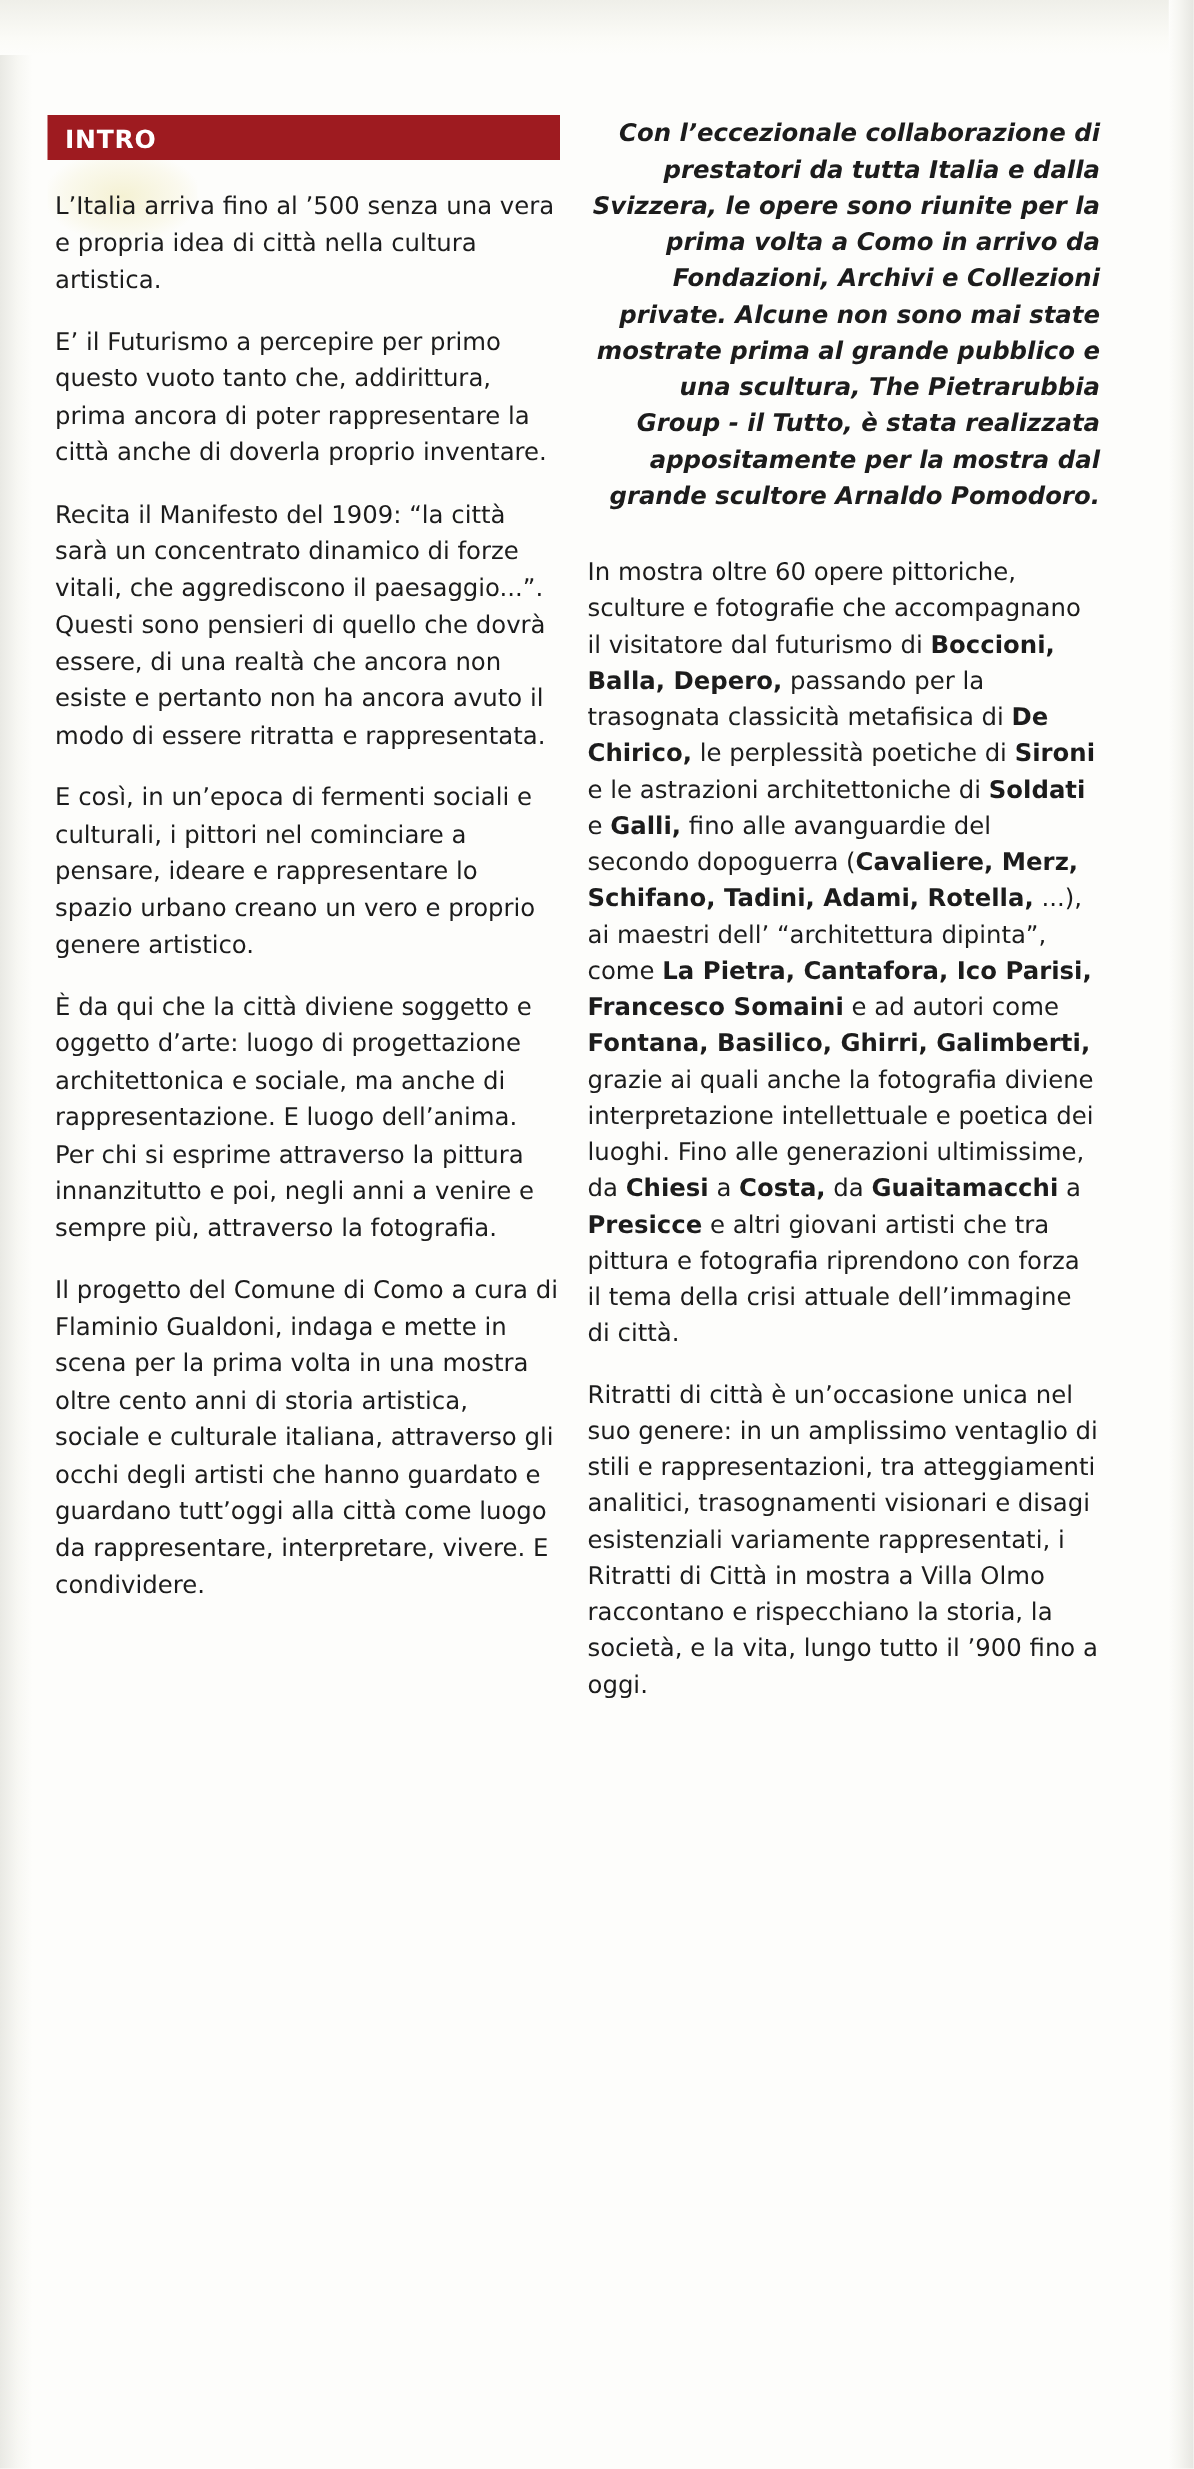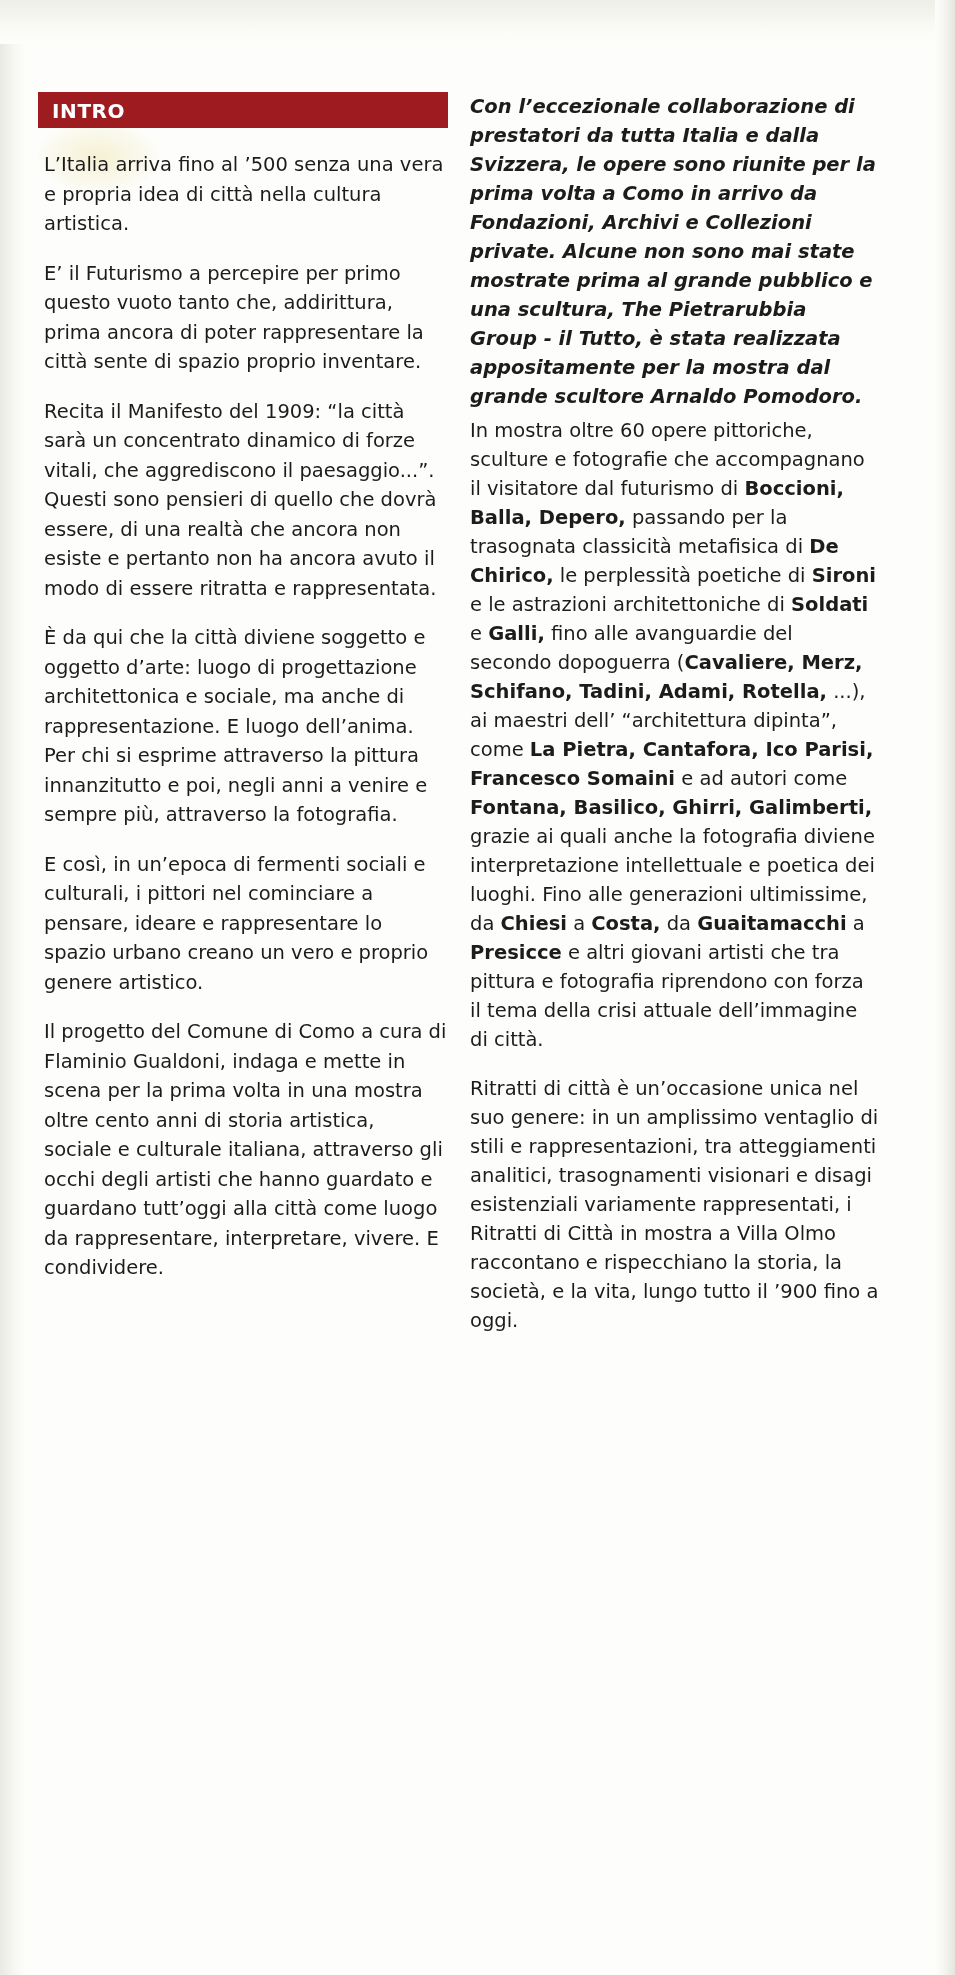--- a/index.html
+++ b/index.html
@@ -84,45 +84,46 @@
   .col-right p {
     padding-left: 2px;
     font-size: 19.5px;
     line-height: 29px;
   }
   .intro-italic {
     font-style: italic;
     font-weight: bold;
     font-size: 19.5px;
     line-height: 28.5px;
-    margin-bottom: 5px;
+    margin-bottom: 32px;
+    text-align: right;
   }
   .lead-bold { font-weight: normal; }
   b, strong { font-weight: bold; }
 </style>
 </head>
 <body>
 
 <div class="page"></div>
 <div class="scan-edge-left"></div>
 <div class="scan-edge-top"></div>
 <div class="scan-edge-right"></div>
 <div class="smudge"></div>
 
 <div class="columns">
 
   <div class="col-left">
 
     <div class="section-banner banner-gap-top">INTRO</div>
 
     <p class="after-banner">L’Italia arriva fino al ’500 senza una vera e propria idea di città nella cultura artistica.</p>
-    <p>E’ il Futurismo a percepire per primo questo vuoto tanto che, addirittura, prima ancora di poter rappresentare la città sente di spazio proprio inventare.</p>
+    <p>E’ il Futurismo a percepire per primo questo vuoto tanto che, addirittura, prima ancora di poter rappresentare la città anche di doverla proprio inventare.</p>
     <p>Recita il Manifesto del 1909: “la città sarà un concentrato dinamico di forze vitali, che aggrediscono il paesaggio...”. Questi sono pensieri di quello che dovrà essere, di una realtà che ancora non esiste e pertanto non ha ancora avuto il modo di essere ritratta e rappresentata.</p>
+    <p>E così, in un’epoca di fermenti sociali e culturali, i pittori nel cominciare a pensare, ideare e rappresentare lo spazio urbano creano un vero e proprio genere artistico.</p>
     <p>È da qui che la città diviene soggetto e oggetto d’arte: luogo di progettazione architettonica e sociale, ma anche di rappresentazione. E luogo dell’anima. Per chi si esprime attraverso la pittura innanzitutto e poi, negli anni a venire e sempre più, attraverso la fotografia.</p>
-    <p>E così, in un’epoca di fermenti sociali e culturali, i pittori nel cominciare a pensare, ideare e rappresentare lo spazio urbano creano un vero e proprio genere artistico.</p>
 
 
     <p class="after-banner">Il progetto del Comune di Como a cura di Flaminio Gualdoni, indaga e mette in scena per la prima volta in una mostra oltre cento anni di storia artistica, sociale e culturale italiana, attraverso gli occhi degli artisti che hanno guardato e guardano tutt’oggi alla città come luogo da rappresentare, interpretare, vivere. E condividere.</p>
   </div>
 
   <div class="col-right">
 
     <p class="intro-italic">Con l’eccezionale collaborazione di prestatori da tutta Italia e dalla Svizzera, le opere sono riunite per la prima volta a Como in arrivo da Fondazioni, Archivi e Collezioni private. Alcune non sono mai state mostrate prima al grande pubblico e una scultura, The Pietrarubbia Group - il Tutto, è stata realizzata appositamente per la mostra dal grande scultore Arnaldo Pomodoro.</p>
 
     <p><span class="lead-bold">In mostra oltre 60 opere pittoriche,</span><span> sculture e fotografie che accompagnano il visitatore dal futurismo di </span><b>Boccioni, Balla, Depero,</b><span> passando per la trasognata classicità metafisica di </span><b>De Chirico,</b><span> le perplessità poetiche di </span><b>Sironi</b><span> e le astrazioni architettoniche di </span><b>Soldati</b><span> e </span><b>Galli,</b><span> fino alle avanguardie del secondo dopoguerra (</span><b>Cavaliere, Merz, Schifano, Tadini, Adami, Rotella,</b><span> ...), ai maestri dell’ “architettura dipinta”, come </span><b>La Pietra, Cantafora, Ico Parisi, Francesco Somaini</b><span> e ad autori come </span><b>Fontana, Basilico, Ghirri, Galimberti,</b><span> grazie ai quali anche la fotografia diviene interpretazione intellettuale e poetica dei luoghi. Fino alle generazioni ultimissime, da </span><b>Chiesi</b><span> a </span><b>Costa,</b><span> da </span><b>Guaitamacchi</b><span> a </span><b>Presicce</b><span> e altri giovani artisti che tra pittura e fotografia riprendono con forza il tema della crisi attuale dell’immagine di città.</span></p>

